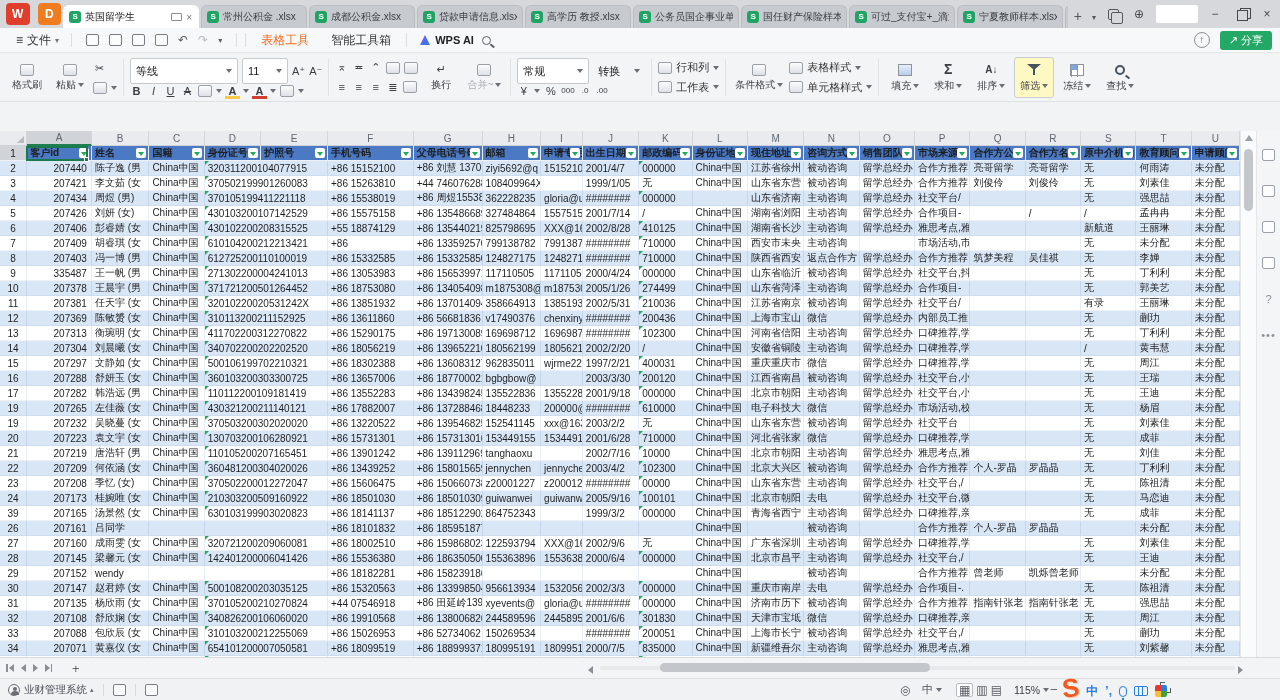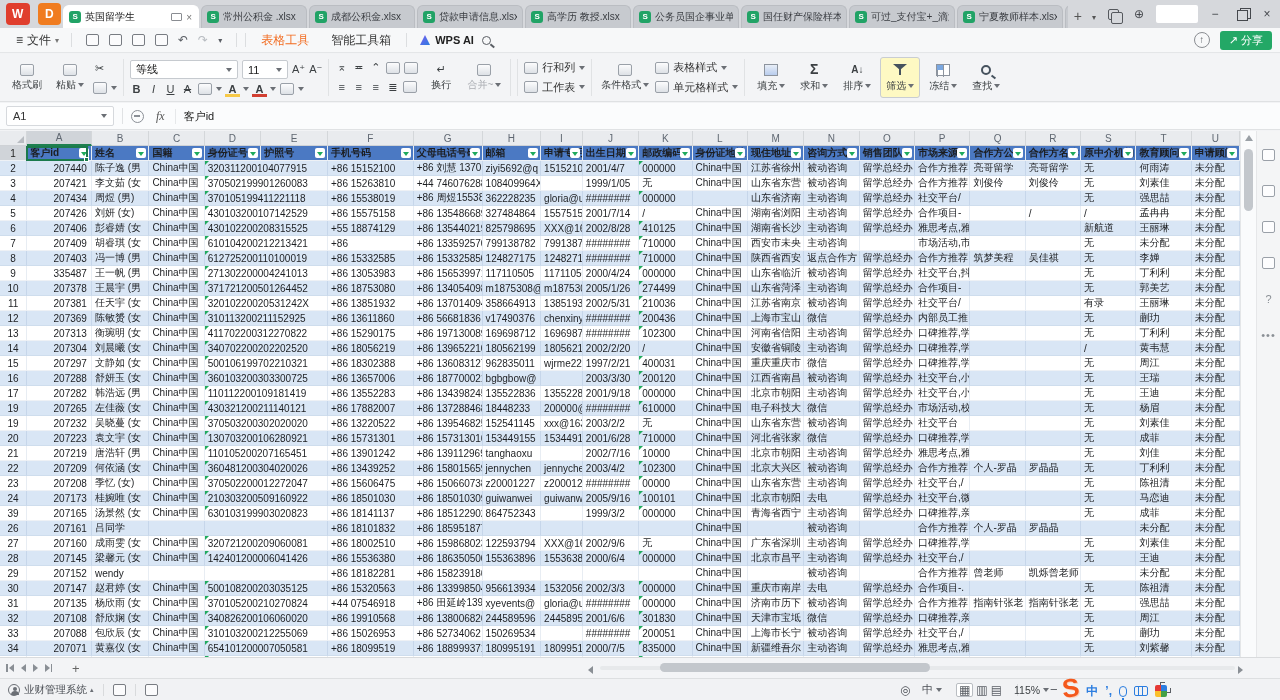--- a/index.html
+++ b/index.html
@@ -48,21 +48,21 @@
 .grp{display:flex;align-items:stretch;gap:3px;padding:0 3px}
 .vsep{width:1px;background:#e0e2e4;margin:2px 3px}
 .bb{flex:none;min-width:40px;display:flex;flex-direction:column;align-items:center;justify-content:center;gap:2px;font-size:10px;color:#3c4043;border-radius:3px;padding:0 3px}
 .bb.active{background:#fef9c3;border:1px solid #c9cdd2}
 .bb .cap{display:flex;align-items:center;gap:2px;white-space:nowrap}
 .dis{color:#aaadb2}
 .col2{display:flex;flex-direction:column;justify-content:space-around;padding:1px 0}
 .irow{display:flex;align-items:center;gap:4px}
 .gic{width:14px;height:12px;border:1px solid #9aa0a8;border-radius:2px;background:linear-gradient(180deg,#fcfcfd,#dde1e6)}
 .tgl{font-size:11px;color:#3c4043;min-width:13px;text-align:center}
-.selbox{height:19px;border:1px solid #c6cacf;background:#fff;border-radius:2px;display:flex;align-items:center;justify-content:space-between;padding:0 5px;font-size:11px;color:#222}
+.selbox{height:26px;border:1px solid #c6cacf;background:#fff;border-radius:2px;display:flex;align-items:center;justify-content:space-between;padding:0 5px;font-size:11px;color:#222}
 .cv{width:0;height:0;border-left:3.5px solid transparent;border-right:3.5px solid transparent;border-top:4px solid #6b6f75}
 .bold{font-weight:bold}.ital{font-style:italic}.und{text-decoration:underline}.strk{text-decoration:line-through}
 .fcolA{position:relative;font-weight:bold}
 .fcolA::after{content:"";position:absolute;left:-1px;right:-1px;bottom:-2px;height:3px;background:#d23f31}
 .hlA::after{background:#f7c948}
 .funnel{position:relative;width:14px;height:13px}
 .funnel::before{content:"";position:absolute;left:0;top:1px;border-left:7px solid transparent;border-right:7px solid transparent;border-top:6px solid #46525e}
 .funnel::after{content:"";position:absolute;left:6px;top:6px;width:2px;height:6px;background:#46525e}
 .sumic{font-size:14px;font-weight:bold;color:#3c4043;line-height:13px}
 .sortic{font-size:10px;font-weight:bold;color:#3c4043}
@@ -326,20 +326,42 @@
         </div>
       <div class="bb dis">
           <span class="gic"></span>
           <span class="cap">
             <span>合并~</span>
             <span class="cv"></span>
           </span>
         </div>
     </div>
     <div class="vsep"></div>
+    <div class="grp">
+      <div class="col2">
+        <div class="irow">
+          <div class="selbox" style="width:72px">
+              <span>常规</span>
+              <span class="cv"></span>
+            </div>
+          <div class="selbox" style="width:52px;border:none;background:transparent">
+              <span>转换</span>
+              <span class="cv"></span>
+            </div>
+        </div>
+        <div class="irow">
+          <span class="tgl">¥</span>
+            <span class="cv"></span>
+          <span class="tgl">%</span>
+          <span class="tgl" style="font-size:8px">000</span>
+          <span class="tgl" style="font-size:8px">.0</span>
+          <span class="tgl" style="font-size:8px">.00</span>
+        </div>
+      </div>
+    </div>
     <div class="vsep"></div>
     <div class="grp">
       <div class="col2">
         <div class="irow">
             <span class="gic"></span>
             <span>行和列</span>
             <span class="cv"></span>
           </div>
         <div class="irow">
             <span class="gic"></span>
@@ -422,30 +444,20 @@
             <span class="magL"></span>
           </span>
           <span class="cap">
             <span class="albl">查找</span>
             <span class="cv"></span>
           </span>
         </div>
       </div>
   </div>
 
-  <div class="fxbar">
-    <div class="namebox">
-        <span>A1</span>
-        <span class="cv"></span>
-      </div>
-    <div class="fxsep"></div>
-    <span class="circic"></span>
-    <span class="fx">fx</span>
-    <span class="fxval">客户id</span>
-  </div>
 
   <div class="gridwrap">
     <table class="sheet">
         <colgroup>
           <col style="width: 26px;">
           <col style="width: 62px;">
           <col style="width: 55px;">
           <col style="width: 53px;">
           <col style="width: 54px;">
           <col style="width: 64px;">

